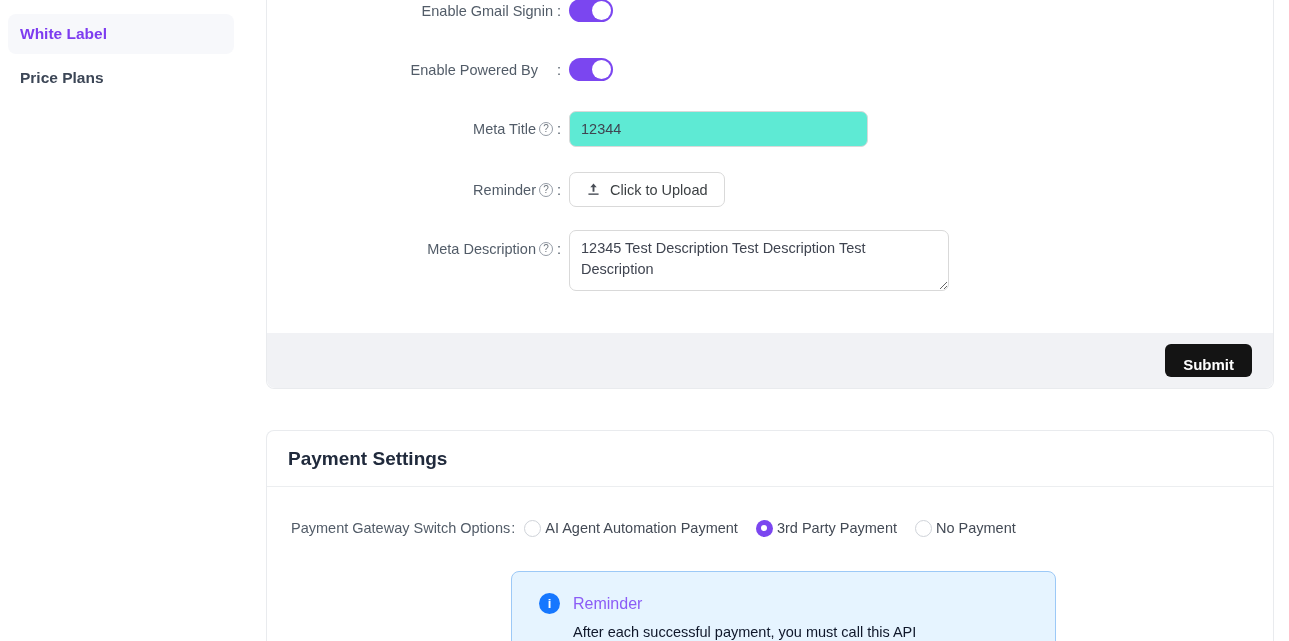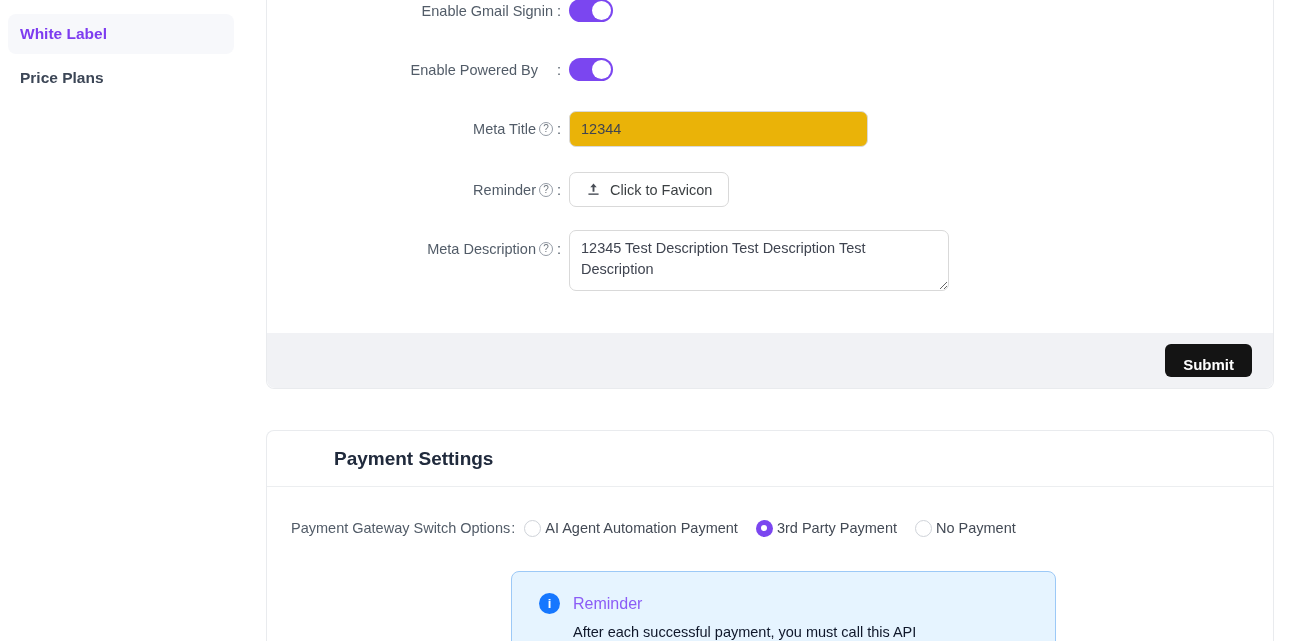--- a/index.html
+++ b/index.html
@@ -28,41 +28,41 @@
     border-radius:50%; color:#6f767e; font-size:10px; line-height:12px;
     align-items:center; justify-content:center; font-weight:400; cursor:pointer; }
 
   .switch { position:absolute; left:302px; width:44px; height:23px; border-radius:12px;
     background:#7b46f0; cursor:pointer; }
   .switch::after { content:""; position:absolute; top:2px; right:2px; width:19px; height:19px;
     border-radius:50%; background:#fff; }
 
   .txt-input { position:absolute; left:302px; width:299px; height:36px;
     border:1px solid #d9d9d9; border-radius:7px; padding:0 11px; font-size:14.5px;
-    color:#3f4450; font-family:inherit; outline:none; background:#eab308; }
+    color:#3f4450; font-family:inherit; outline:none; background:#5eead4; }
 
   .upload-btn { position:absolute; left:302px; height:35px; padding:0 16px;
     display:inline-flex; align-items:center; gap:9px; background:#fff;
     border:1px solid #d9d9d9; border-radius:7px; font-size:14.5px; color:#3c4043;
     font-family:inherit; cursor:pointer; }
 
   .meta-textarea { position:absolute; left:302px; width:380px; height:61px;
     border:1px solid #d9d9d9; border-radius:7px; padding:7px 11px; font-size:14.5px;
     color:#3f4450; font-family:inherit; outline:none; resize:both; line-height:1.45; }
 
   .form-footer { position:absolute; left:0; top:334px; width:100%; height:55px;
     background:#f1f2f5; border-radius:0 0 8px 8px; }
   .submit-btn { position:absolute; right:21px; top:11px; height:33px; padding:12px 18px;
     background:#141414; color:#fff; border:none; border-radius:6px; font-size:15px;
     font-weight:700; font-family:inherit; cursor:pointer; }
 
   
   .pay-header { height:56px; display:flex; align-items:center; padding-left:21px;
     border-bottom:1px solid #eceef0; }
-  .pay-title { font-size:19px; font-weight:700; color:#202a3c;margin-left:46px; }
+  .pay-title { font-size:19px; font-weight:700; color:#202a3c; }
 
   .radio-row { position:absolute; left:24px; top:82px; height:30px; display:flex;
     align-items:center; font-size:14.5px; color:#525c68; }
   .radio-group { display:flex; align-items:center; gap:18px; margin-left:9px; }
   .radio-opt { display:flex; align-items:center; gap:4px; cursor:pointer; color:#434a55; }
   .radio { position:relative; width:17px; height:17px; border-radius:50%;
     border:1px solid #cfd3d9; background:#fff; flex:0 0 auto; }
   .radio.sel { border:none; background:#7b46f0; }
   .radio.sel::after { content:""; position:absolute; left:5.5px; top:5.5px; width:6px;
     height:6px; border-radius:50%; background:#fff; }
@@ -118,21 +118,21 @@
         <span class="help-icon">?</span>
           <span class="colon">:</span>
       </div>
       <button class="upload-btn">
         <span style="display:inline-flex;">
           <svg width="15" height="15" viewBox="0 0 16 16">
             <path d="M8 1.5 L11.4 5.6 H9 V10.5 H7 V5.6 H4.6 Z" fill="#4a4f57"></path>
             <rect x="2.6" y="12.2" width="10.8" height="1.5" fill="#4a4f57"></rect>
           </svg>
         </span>
-        <span>Click to Favicon</span>
+        <span>Click to Upload</span>
       </button>
     </div>
 
     <div class="frow" style="top:231px;height:61px;">
       <div class="lbl" style="height:37px;">
         <span>Meta Description</span>
         <span class="help-icon">?</span>
           <span class="colon">:</span>
       </div>
       <textarea class="meta-textarea" style="">12345 Test Description Test Description Test Description</textarea>

